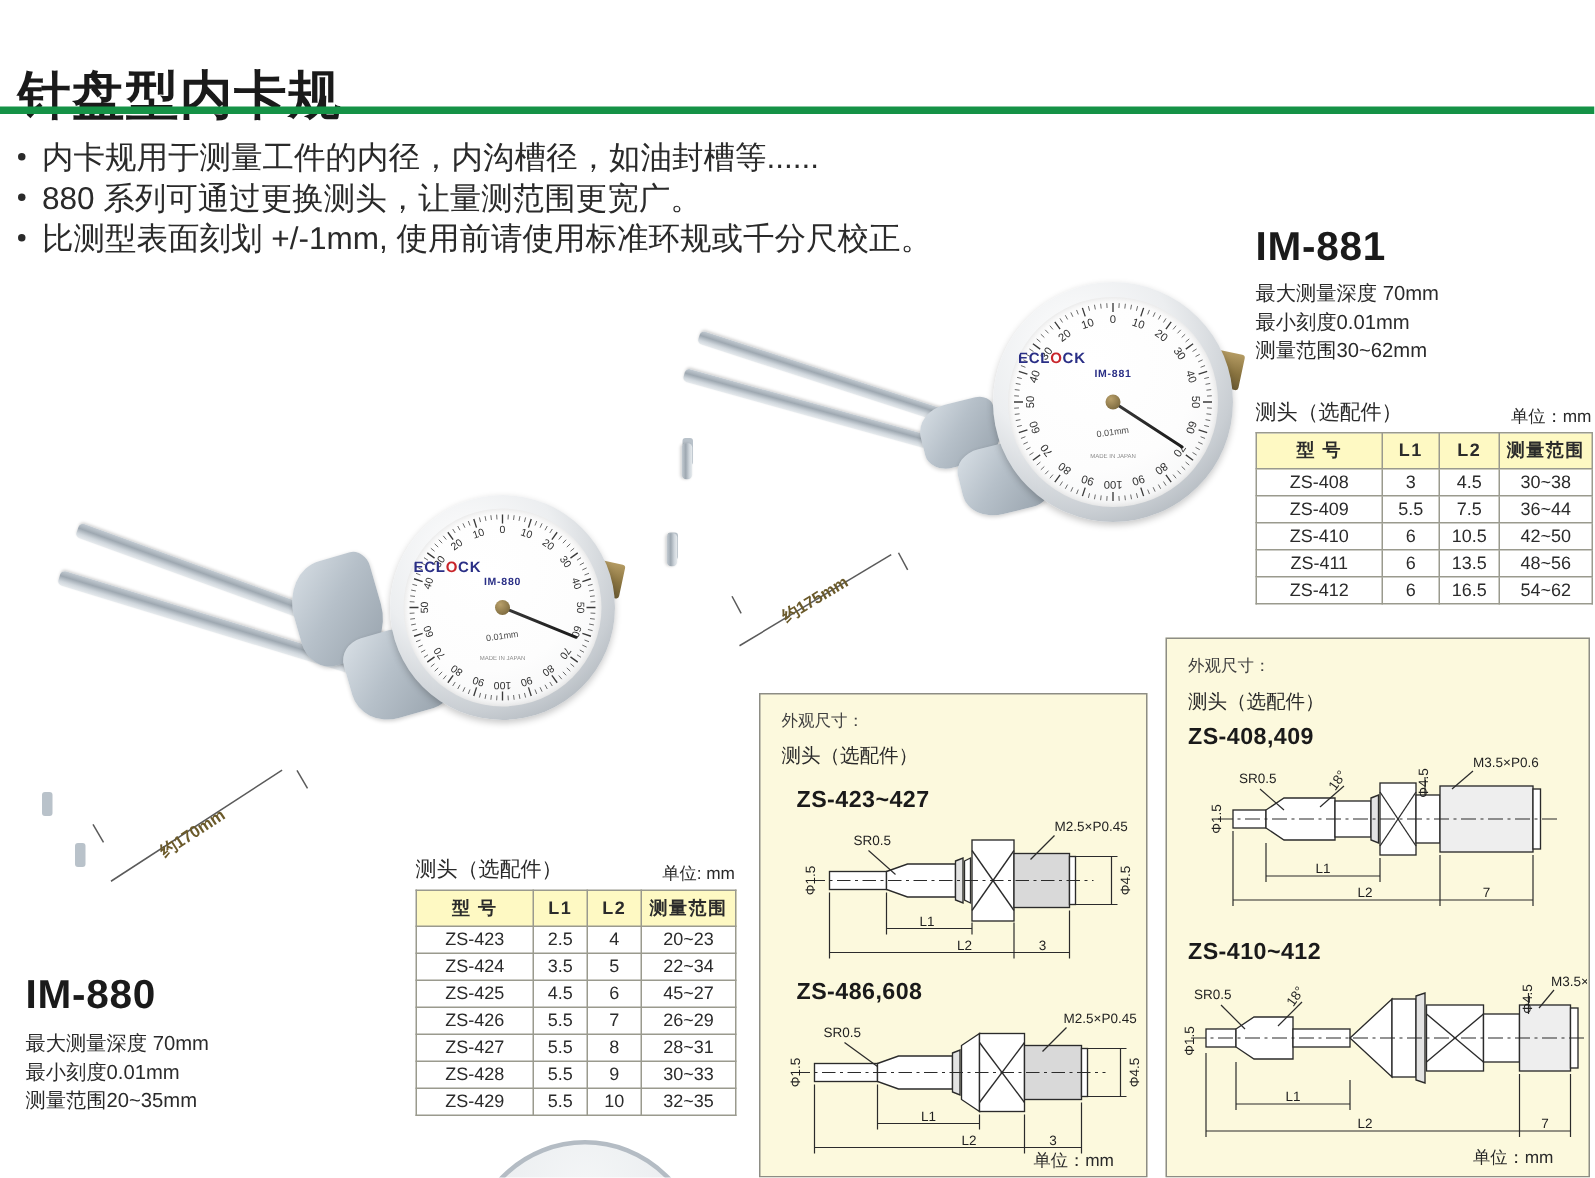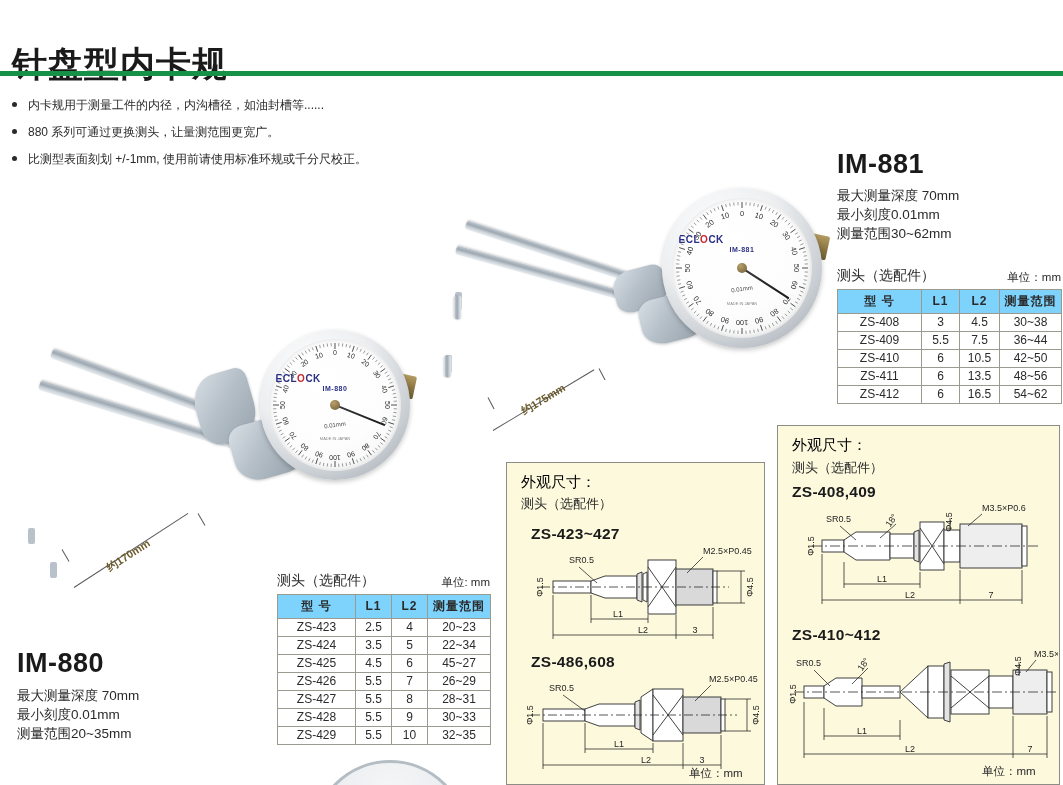--- a/index.html
+++ b/index.html
@@ -40,21 +40,21 @@
   
   #bullets {
     position: absolute;
     left: 10px;
     top: 92px;
     width: 640px;
   }
   .bullet {
     position: relative;
     padding-left: 18px;
-    font-size: 12px;
+    font-size: 21px;
     line-height: 27px;
     color: #2a2a2a;
     white-space: nowrap;
   }
   .bullet .dot {
     position: absolute;
     left: 2px;
     top: 10px;
     width: 5px;
     height: 5px;
@@ -210,42 +210,42 @@
   table.spec-table th,
   table.spec-table td {
     border: 1px solid #9a9a8e;
     text-align: center;
     font-size: 12px;
     color: #2b2b2b;
     padding: 1px 0 2px 0;
     line-height: 14px;
   }
   table.spec-table th {
-    background: #7dd3fc;
+    background: #fef9c3;
     font-weight: bold;
     font-size: 12px;
     letter-spacing: 1px;
     padding: 4px 0 5px 0;
     margin-left: 12px;
   }
   table.spec-table td {
     background: #ffffff;
   }
 
   
   .draw-panel {
     position: absolute;
     background: #fcf9dd;
     border: 1px solid #8d8d85;
     box-sizing: border-box;
   }
   .panel-head {
     position: absolute;
-    font-size: 15px;
-    color: #000000;
+    font-size: 11px;
+    color: #404040;
     white-space: nowrap;
   }
   .panel-sub {
     position: absolute;
     font-size: 13px;
     color: #2a2a2a;
     white-space: nowrap;
   }
   .panel-model {
     position: absolute;

